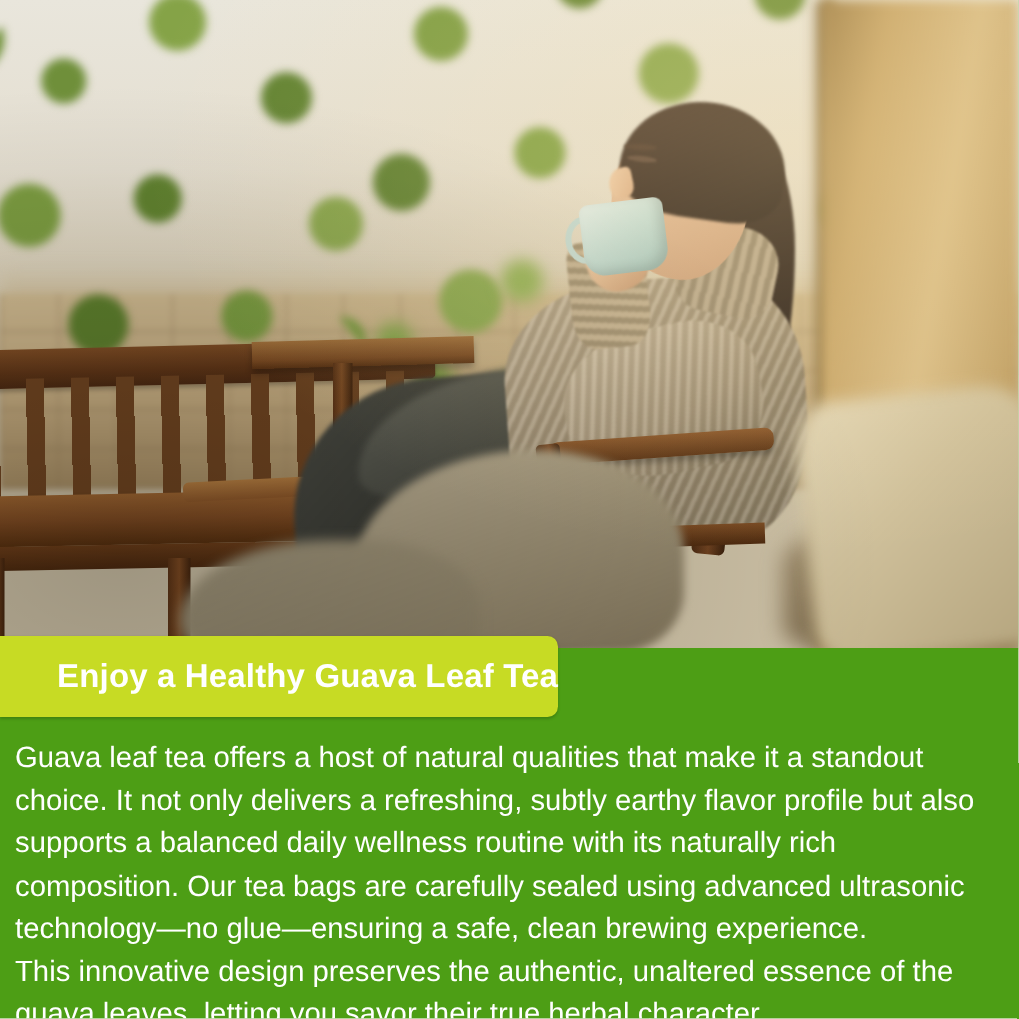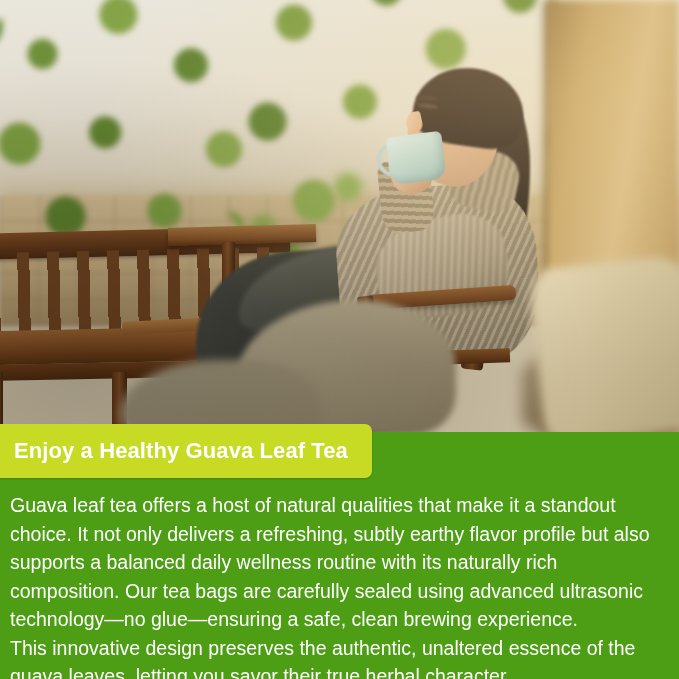--- a/index.html
+++ b/index.html
@@ -477,20 +477,21 @@
     position: absolute;
     left: 0;
     top: 424px;
     width: 372px;
     height: 54px;
     background: #c7db24;
     border-radius: 0 7px 7px 0;
     display: flex;
     align-items: center;
     box-shadow: 0 1px 2px rgba(0,0,0,0.18);
+    justify-content: flex-end;
   }
   .heading-text {
     color: #ffffff;
     font-family: "Liberation Sans", sans-serif;
     font-size: 22px;
     font-weight: 600;
     letter-spacing: 0.1px;
     padding-left: 14px;
     white-space: nowrap;
   }

